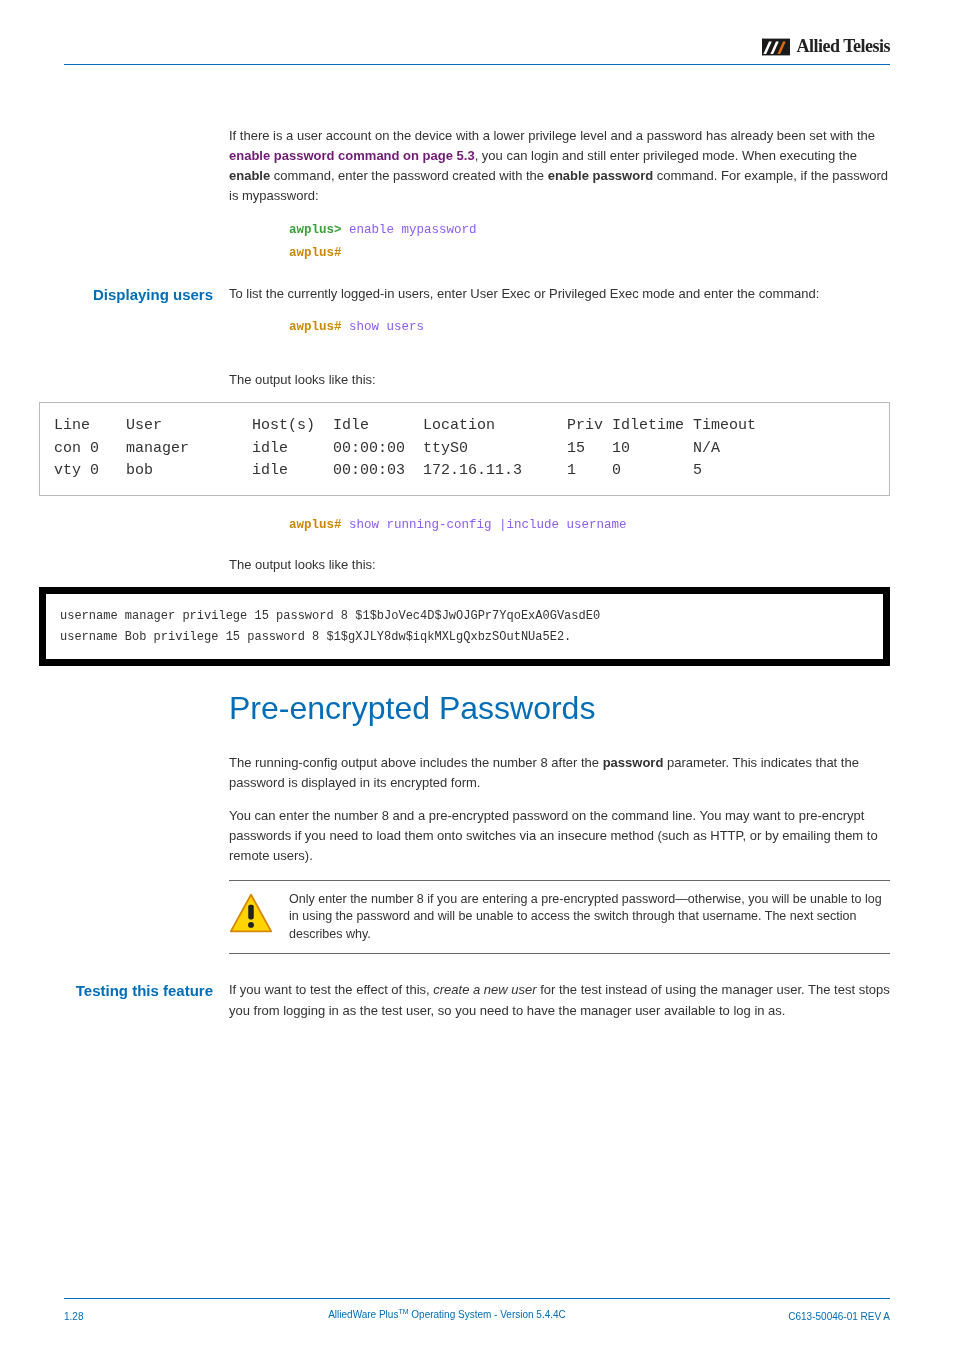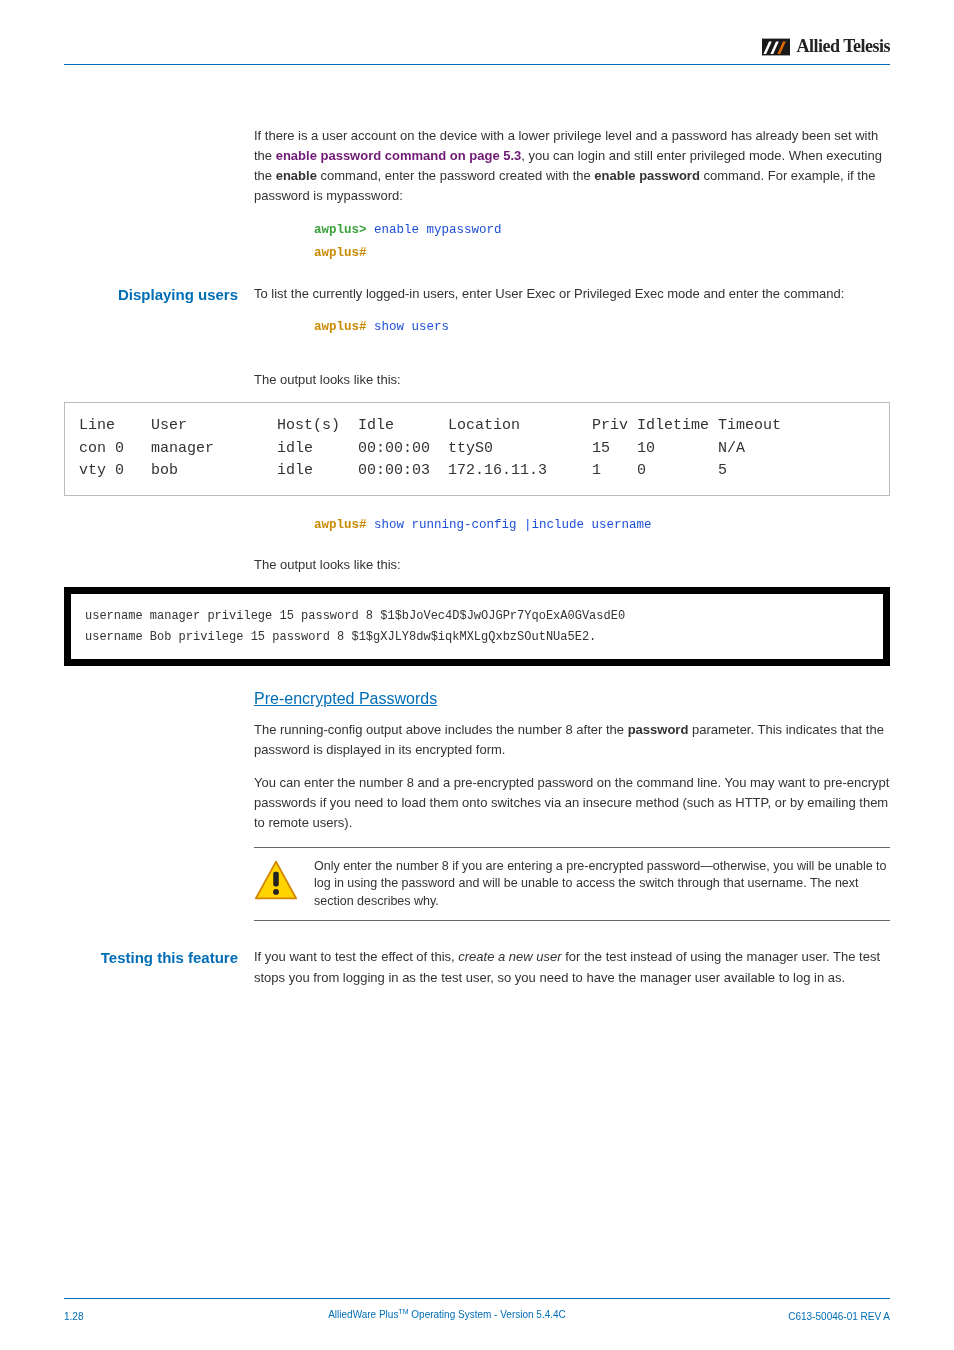--- a/index.html
+++ b/index.html
@@ -1,35 +1,35 @@
 <!DOCTYPE html>
 <html><head>
 <meta charset="utf-8">
 <style>
   * { box-sizing: border-box; margin: 0; padding: 0; }
   html, body { width: 954px; background: #fff; font-family: "Segoe UI", "Helvetica Neue", Arial, sans-serif; color: #333; }
-  .page { width: 954px; min-height: 1350px; padding: 72px 64px 40px 64px; position: relative; }
+  .page { width: 954px; min-height: 1350px; padding: 72px 64px 40px 39px; position: relative; }
   .logo { position: absolute; top: 36px; right: 64px; display: flex; align-items: center; gap: 6px; }
   .logo-mark { width: 28px; height: 18px; }
   .logo-text { font-family: Georgia, "Times New Roman", serif; font-weight: 700; font-size: 18px; color: #222; letter-spacing: -0.5px; }
   .top-rule { position: absolute; top: 64px; left: 64px; right: 64px; height: 1px; background: #006db6; }
   .content { margin-left: 190px; }
   .para { font-size: 13px; line-height: 1.55; margin-bottom: 12px; }
   .bold { font-weight: 700; }
   .link { color: #701a75; font-weight: 700; }
   .term-block { margin: 10px 0 18px 60px; font-family: "Courier New", monospace; font-size: 12.5px; line-height: 1.9; }
   .prompt-green { color: #3aa03a; font-weight: 700; }
   .prompt-amber { color: #c98a00; font-weight: 700; }
-  .term-cmd { color: #1d4ed8; }
+  .term-cmd { color: #8b5cf6; }
   .row { display: flex; align-items: flex-start; margin-bottom: 12px; }
   .side-label { width: 190px; flex-shrink: 0; text-align: right; padding-right: 16px; color: #006db6; font-weight: 700; font-size: 15px; line-height: 1.5; }
   .row-body { flex: 1; }
   .codebox { border: 1px solid #bbb; padding: 12px 14px; font-family: "Courier New", monospace; font-size: 15px; line-height: 1.5; margin: 8px 7px 18px 0; width: calc(100% + 190px); margin-left: -190px; white-space: pre; overflow: hidden; }
   .codebox-narrow { border: 7px solid #000000; padding: 12px 14px; font-family: "Courier New", monospace; font-size: 12px; line-height: 1.7; margin: 8px 0 18px 0; width: calc(100% + 190px); margin-left: -190px; }
-  h2.section { color: #006db6; font-size: 16px; font-weight: 400; margin: 24px 0 12px 0; text-decoration: underline; }
+  h2.section { color: #006db6; font-size: 32px; font-weight: 400; margin: 24px 0 26px 0; }
   .caution-wrap { border-top: 1px solid #666; border-bottom: 1px solid #666; padding: 10px 0; margin: 14px 0 26px 0; display: flex; gap: 16px; align-items: flex-start; }
   .caution-icon { width: 44px; height: 44px; flex-shrink: 0; }
   .caution-text { font-size: 12.5px; line-height: 1.4; }
   .footer { position: absolute; bottom: 28px; left: 64px; right: 64px; }
   .footer-rule { height: 1px; background: #006db6; margin-bottom: 8px; }
   .footer-row { display: flex; justify-content: space-between; align-items: flex-end; font-size: 10px; color: #006db6; }
   .footer-center { text-align: center; flex: 1; line-height: 1.4; }
   .footer-left { width: 80px; }
   .footer-right { width: 140px; text-align: right; }
 </style>

